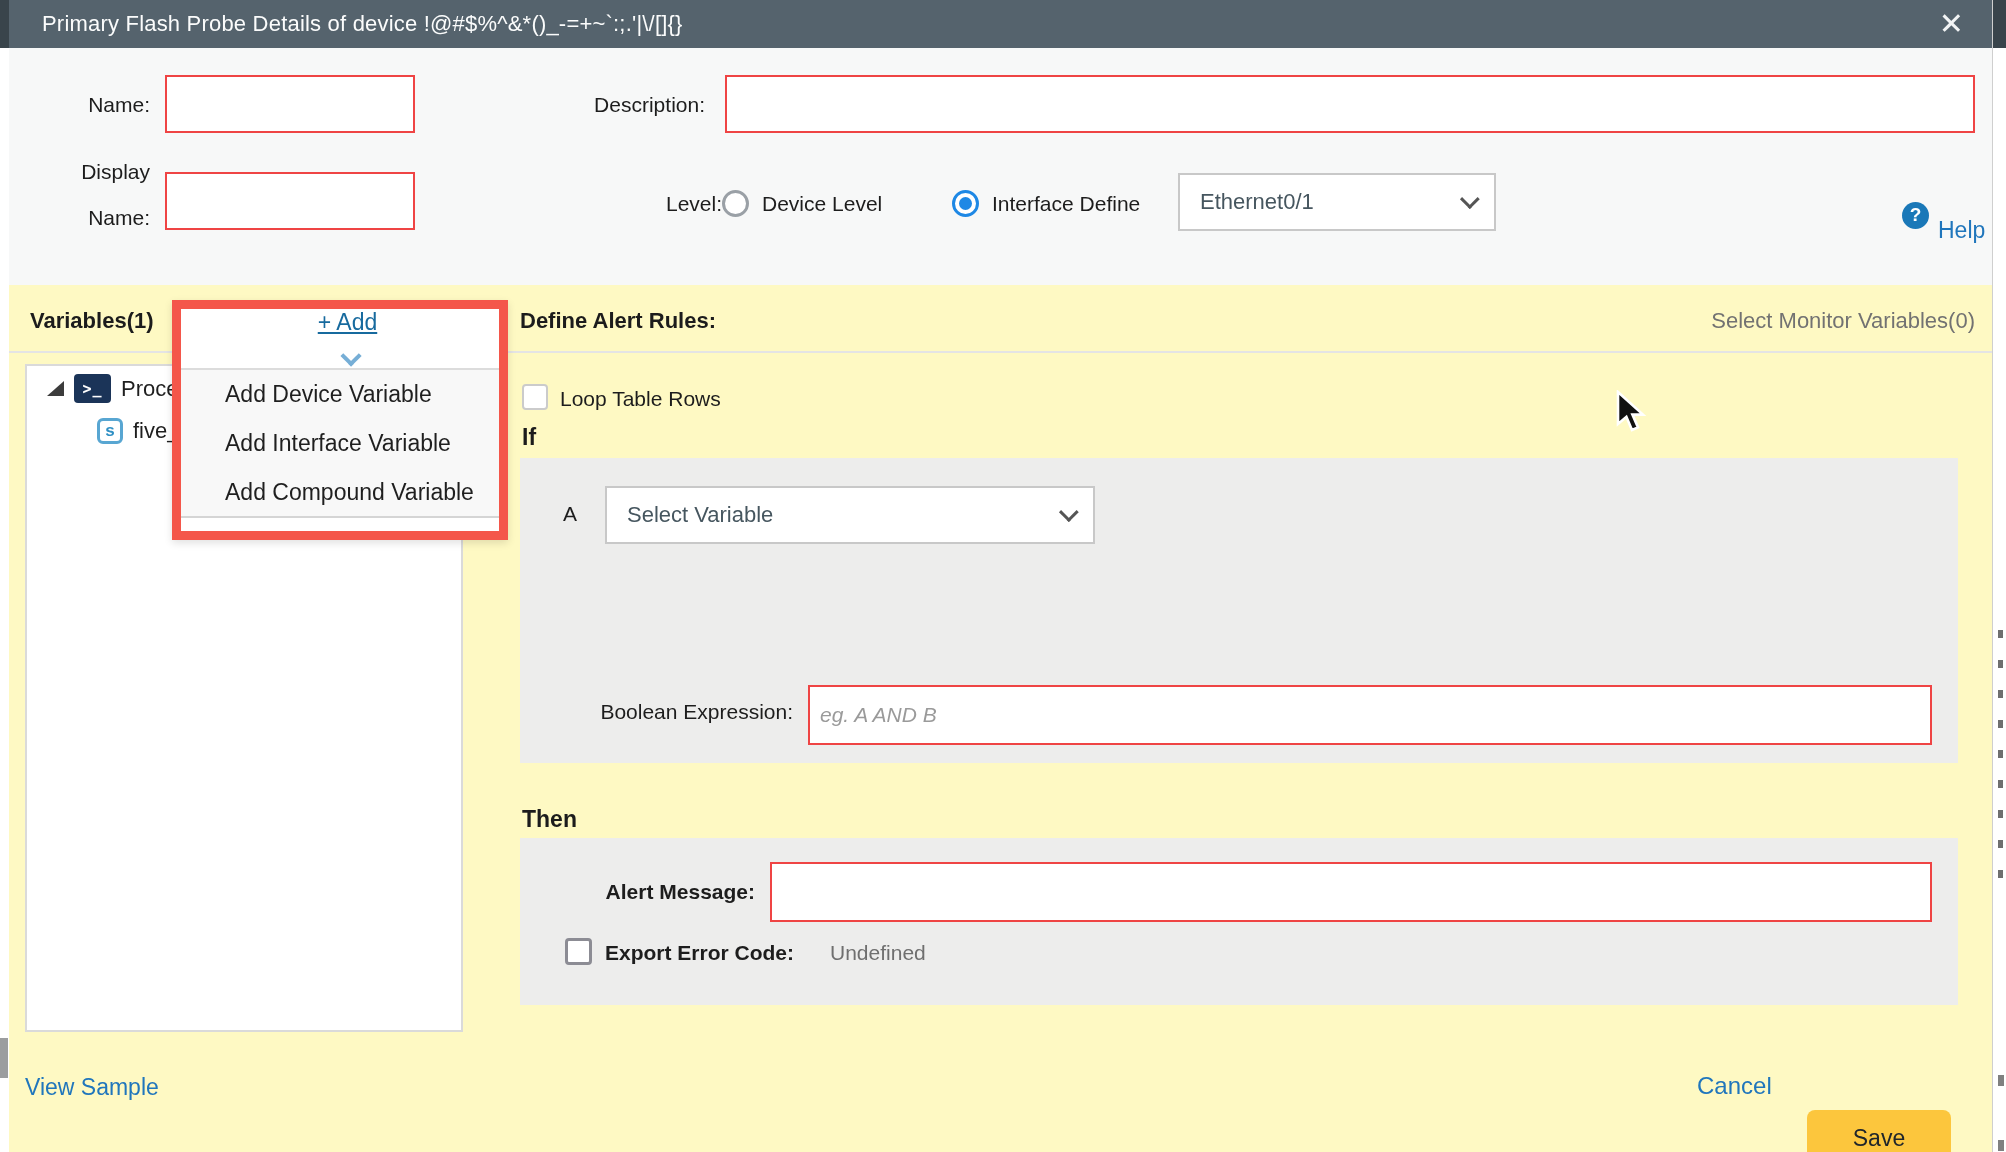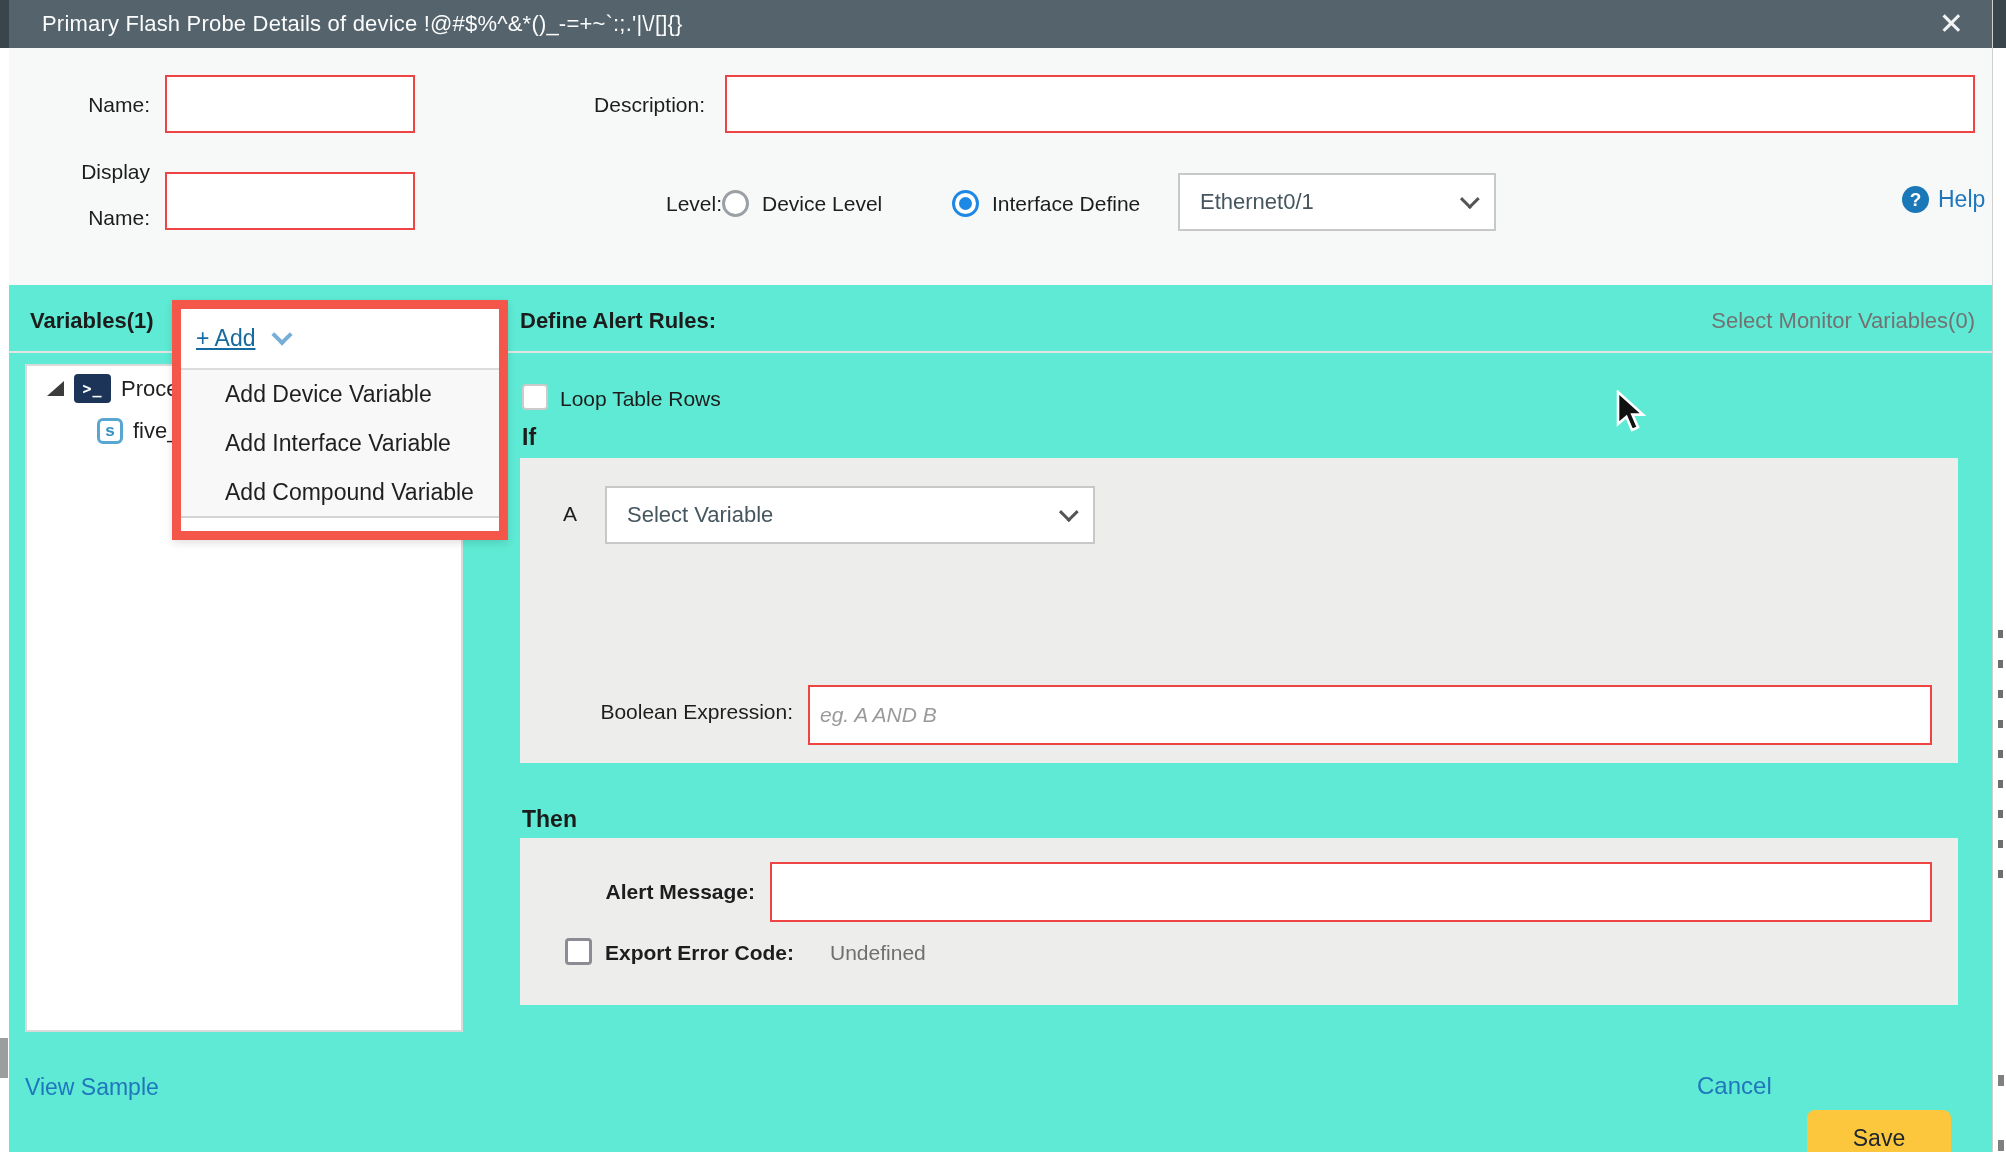--- a/index.html
+++ b/index.html
@@ -9,21 +9,21 @@
     background:#ffffff; position:relative; overflow:hidden; color:#222;
   }
   
   .underlay-topbar { position:absolute; left:0; top:0; width:100%; height:48px; background:#39444b; }
   .underlay-left-notch { position:absolute; left:0; top:1038px; width:8px; height:40px; background:#9b9d9f; }
   .underlay-right-text { position:absolute; left:1998px; top:630px; width:5px; height:270px;
     background:repeating-linear-gradient(to bottom,#4a4a4a 0 8px,transparent 8px 30px); opacity:.8; }
   .underlay-mark { position:absolute; left:1998px; width:6px; height:11px; background:#555; opacity:.75; }
 
   
-  .modal { position:absolute; left:9px; top:0; width:1984px; height:1152px; background:#5eead4;
+  .modal { position:absolute; left:9px; top:0; width:1984px; height:1152px; background:#fef9c3;
     border-right:1px solid #cfcfcf; overflow:hidden; }
   .titlebar { position:absolute; left:0; top:0; width:100%; height:48px; background:#55636d;
     display:flex; align-items:center; padding:0 28px 0 33px; }
   .titlebar .title { color:#fbfcfc; font-size:22px; letter-spacing:.2px; flex:1;
     white-space:nowrap; overflow:hidden; }
   .close-x { color:#f2f4f5; font-size:30px; line-height:30px; cursor:pointer; font-weight:400; }
 
   .form-section { position:absolute; left:0; top:48px; width:100%; height:237px; background:#f7f8f8; }
 
   .lbl { position:absolute; font-size:21px; color:#1d1d1d; white-space:nowrap; }
@@ -42,21 +42,21 @@
   .select { position:absolute; background:#fff; border:2px solid #c8c8c8; display:flex;
     align-items:center; padding:0 20px; cursor:pointer; }
   .select .sel-text { font-size:22px; color:#46565f; flex:1; white-space:nowrap; }
   .chev { width:14px; height:14px; border-right:3px solid #555; border-bottom:3px solid #555;
     transform:rotate(45deg) translateY(-4px); }
 
   .help-link { position:absolute; left:1893px; top:186px; display:flex; align-items:center;
     gap:9px; cursor:pointer; }
   .help-badge { width:27px; height:27px; border-radius:50%; background:#1a78b8; color:#fff;
     font-size:19px; font-weight:700; display:flex; align-items:center; justify-content:center; }
-  .help-text { color:#2076bc; font-size:23px; }
+  .help-text { color:#2076bc; font-size:23px;margin-top:31px; }
 
   .bold-head { position:absolute; font-size:22px; font-weight:700; color:#1c1c1c; white-space:nowrap; }
   .muted-head { position:absolute; font-size:22px; color:#727272; white-space:nowrap; }
   .hdivider { position:absolute; left:0; top:351px; width:100%; height:2px; background:#e4e4e4; }
 
   
   .tree-panel { position:absolute; left:16px; top:364px; width:438px; height:668px;
     background:#fff; border:2px solid #dadada; }
   .tree-row { position:absolute; display:flex; align-items:center; gap:10px; }
   .tree-caret { width:17px; height:15px; background:#3c3c3c;
@@ -65,21 +65,21 @@
     font-family:"DejaVu Sans Mono","Liberation Mono",monospace; font-size:15px; font-weight:700;
     display:flex; align-items:center; justify-content:center; letter-spacing:1px; }
   .icon-string { width:26px; height:26px; border:3px solid #58a6d2; border-radius:6px;
     background:#fff; color:#2e8fc4; font-size:17px; font-weight:700;
     display:flex; align-items:center; justify-content:center; }
   .tree-label { font-size:22px; color:#1f1f1f; white-space:nowrap; }
 
   
   .add-overlay { position:absolute; left:163px; top:300px; width:336px; height:240px;
     border:9px solid #f4564a; background:#fff; z-index:20; box-shadow:0 3px 8px rgba(0,0,0,.12); }
-  .add-row { height:59px; display:flex; align-items:center; padding-left:15px; gap:16px; background:#fff; }
+  .add-row { height:59px; display:flex; align-items:center; padding-left:15px; gap:16px; background:#fff;flex-direction:column; }
   .add-link { color:#176a9e; font-size:23px; text-decoration:underline; cursor:pointer; white-space:nowrap; }
   .chev-add { width:15px; height:15px; border-right:4px solid #76aed6; border-bottom:4px solid #76aed6;
     transform:rotate(45deg) translateY(-5px); }
   .add-menu { background:#f8f8f8; border-top:2px solid #dcdcdc; border-bottom:2px solid #d5d5d5; height:150px; }
   .menu-item { height:49px; display:flex; align-items:center; padding-left:32px; font-size:23px;
     color:#1f1f1f; cursor:pointer; white-space:nowrap;margin-left:12px; }
 
   
   .checkbox { position:absolute; background:#fff; border-radius:4px; }
   .checkbox.light { width:26px; height:26px; border:2px solid #cbcbcb; }

